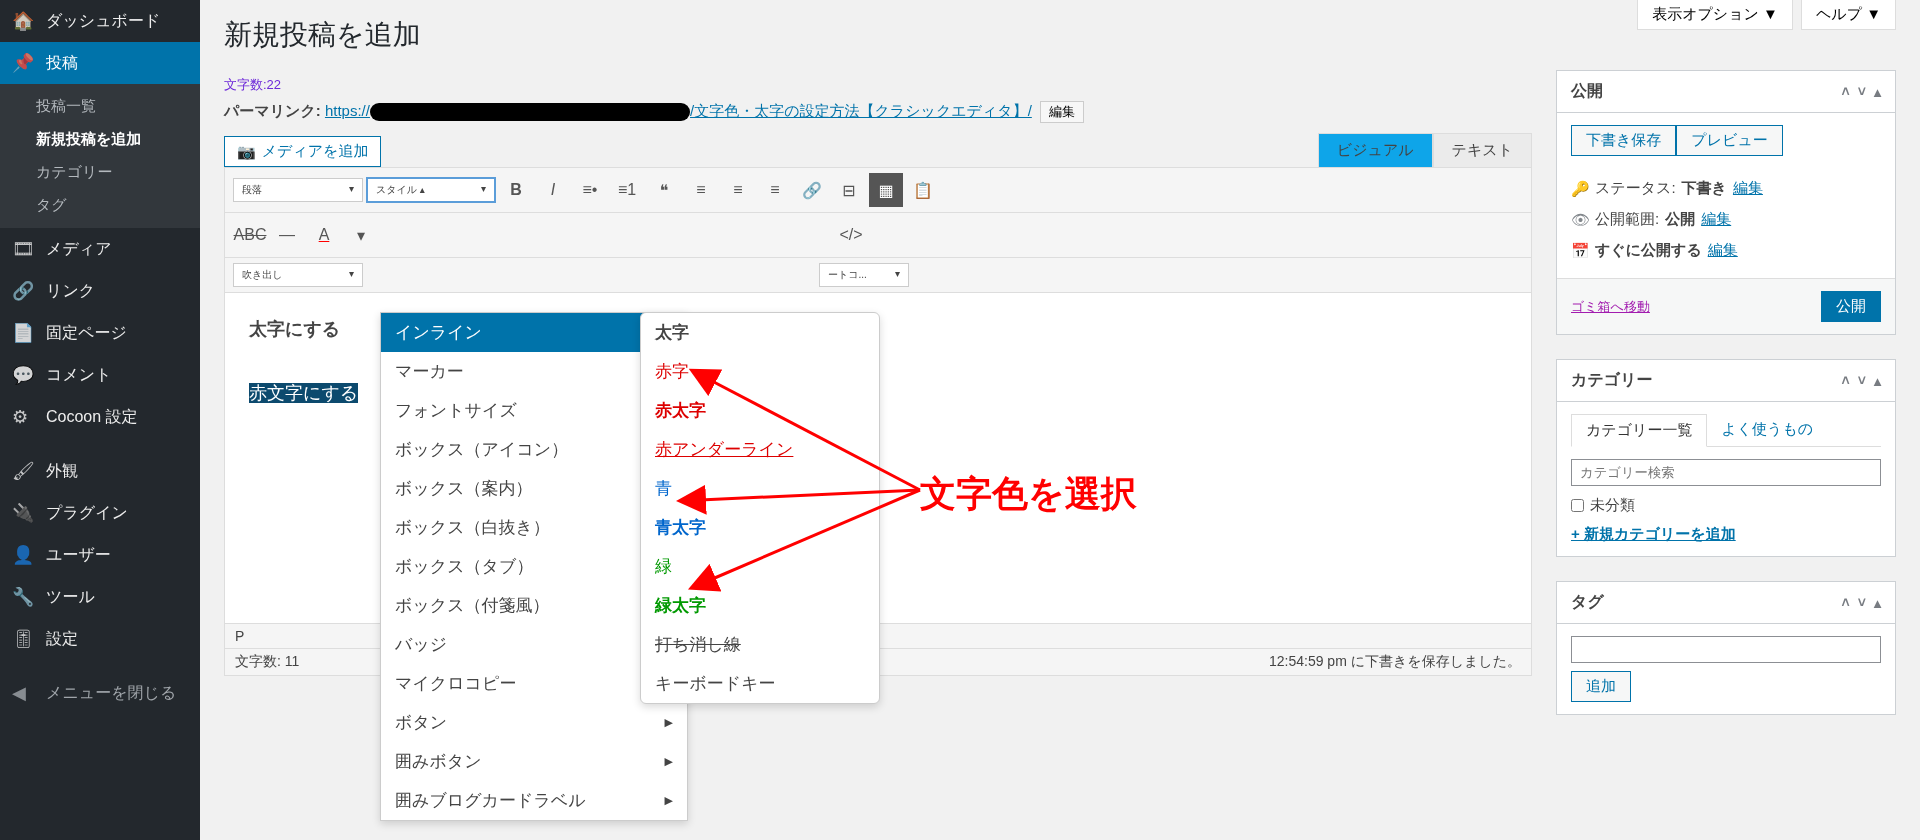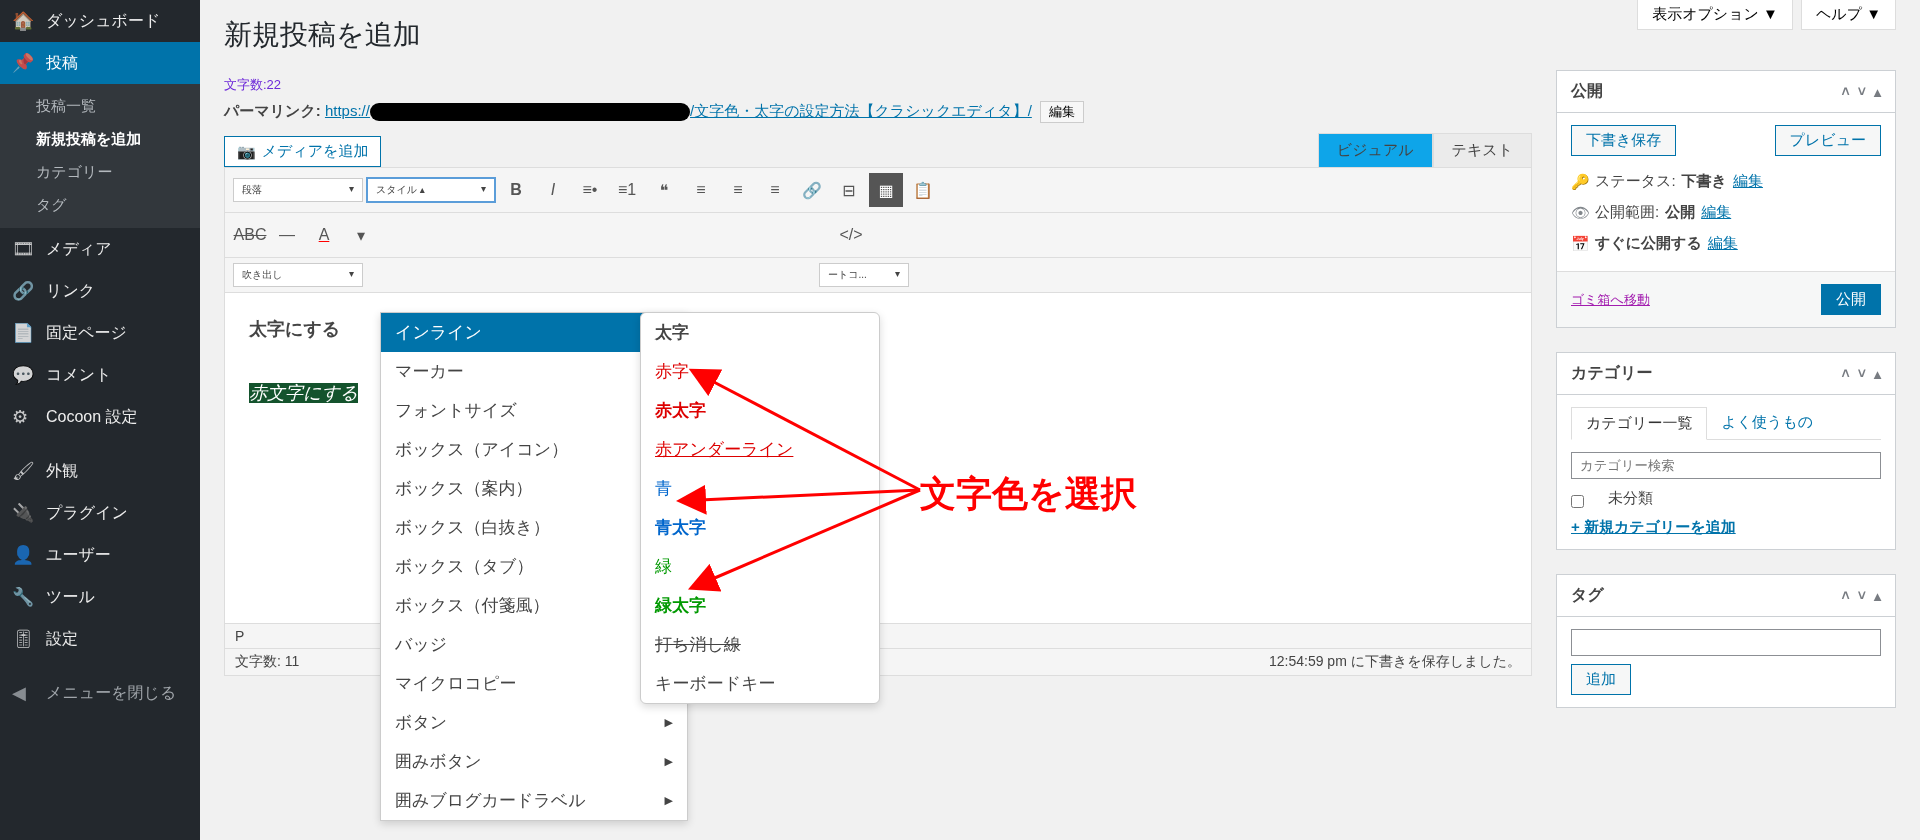--- a/index.html
+++ b/index.html
@@ -31,21 +31,21 @@
 .ed-tab.active { background: #0ea5e9; }
 #editor-container { clear: both; border: 1px solid #ddd; background: #fff; margin-top: 0; position: relative; }
 .toolbar-row { display: flex; align-items: center; padding: 5px 8px; border-bottom: 1px solid #ddd; background: #f5f5f5; gap: 3px; flex-wrap: wrap; }
 .tb-select { border: 1px solid #ccc; background: #fff; padding: 4px 8px; font-size: 10px; min-width: 130px; cursor: pointer; position: relative; }
 .tb-select::after { content: '▾'; position: absolute; right: 8px; }
 .tb-select.open { border: 2px solid #5b9dd9; }
 .tb-btn { width: 34px; height: 34px; border: 1px solid transparent; background: transparent; cursor: pointer; display: inline-flex; align-items: center; justify-content: center; font-size: 16px; color: #555; }
 .tb-btn.boxed { border: 1px solid #555; background: #555; color: #fff; }
 #editor-content { min-height: 330px; padding: 24px; font-size: 18px; position: relative; }
 .body-bold { font-weight: 700; }
-.body-red-sel { background: #14532d; color: #fff; font-style: italic; }
+.body-red-sel { background: #0c4a6e; color: #fff; }
 #status-bar { border-top: 1px solid #ddd; background: #f5f5f5; padding: 4px 10px; font-size: 14px; display: flex; justify-content: space-between; }
 .postbox { background: #fff; border: 1px solid #ccd0d4; margin-bottom: 24px; }
 .postbox-header { display: flex; justify-content: space-between; align-items: center; padding: 10px 14px; border-bottom: 1px solid #ccd0d4; font-size: 16px; font-weight: 600; }
 .postbox-handles { display: flex; gap: 8px; color: #787c82; font-size: 14px; }
 .postbox .inside { padding: 12px 14px; font-size: 15px; }
 .pub-row { padding: 6px 0; display: flex; align-items: center; gap: 6px; }
 .pub-row .icon { color: #82878c; width: 18px; }
 .pub-link { color: #0073aa; text-decoration: underline; cursor: pointer; }
 .btn { border: 1px solid #0073aa; padding: 5px 14px; cursor: pointer; font-size: 15px; }
 .btn.secondary { background: #f6f7f7; color: #0073aa; }
@@ -228,21 +228,21 @@
       <div class="postbox">
         <div class="postbox-header">
           <span>公開</span>
           <span class="postbox-handles">
               <span>˄</span>
               <span>˅</span>
               <span>▴</span>
             </span>
         </div>
         <div class="inside">
-          <div style="display:flex;justify-content:space-between;margin-bottom:10px">
+          <div style="display:flex;margin-bottom:17px">
             <button class="btn secondary">下書き保存</button>
             <button class="btn secondary">プレビュー</button>
           </div>
           <div class="pub-row">
               <span class="icon">🔑</span>
               <span>ステータス:</span> 
               <b>下書き</b> 
               <span class="pub-link">編集</span>
             </div>
           <div class="pub-row">
@@ -271,21 +271,21 @@
               <span>˅</span>
               <span>▴</span>
             </span>
         </div>
         <div class="inside">
           <div class="cat-tabs">
             <div class="cat-tab active">カテゴリー一覧</div>
             <div class="cat-tab">よく使うもの</div>
           </div>
           <input class="cat-search" placeholder="カテゴリー検索" style="">
-          <label style="display:flex;align-items:flex-end;gap:24px">
+          <label style="display:flex;align-items:center;gap:6px">
               <input type="checkbox" style="">
               <span>未分類</span>
             </label>
           <span class="add-cat">+ 新規カテゴリーを追加</span>
         </div>
       </div>
 
       <div class="postbox">
         <div class="postbox-header">
           <span>タグ</span>

